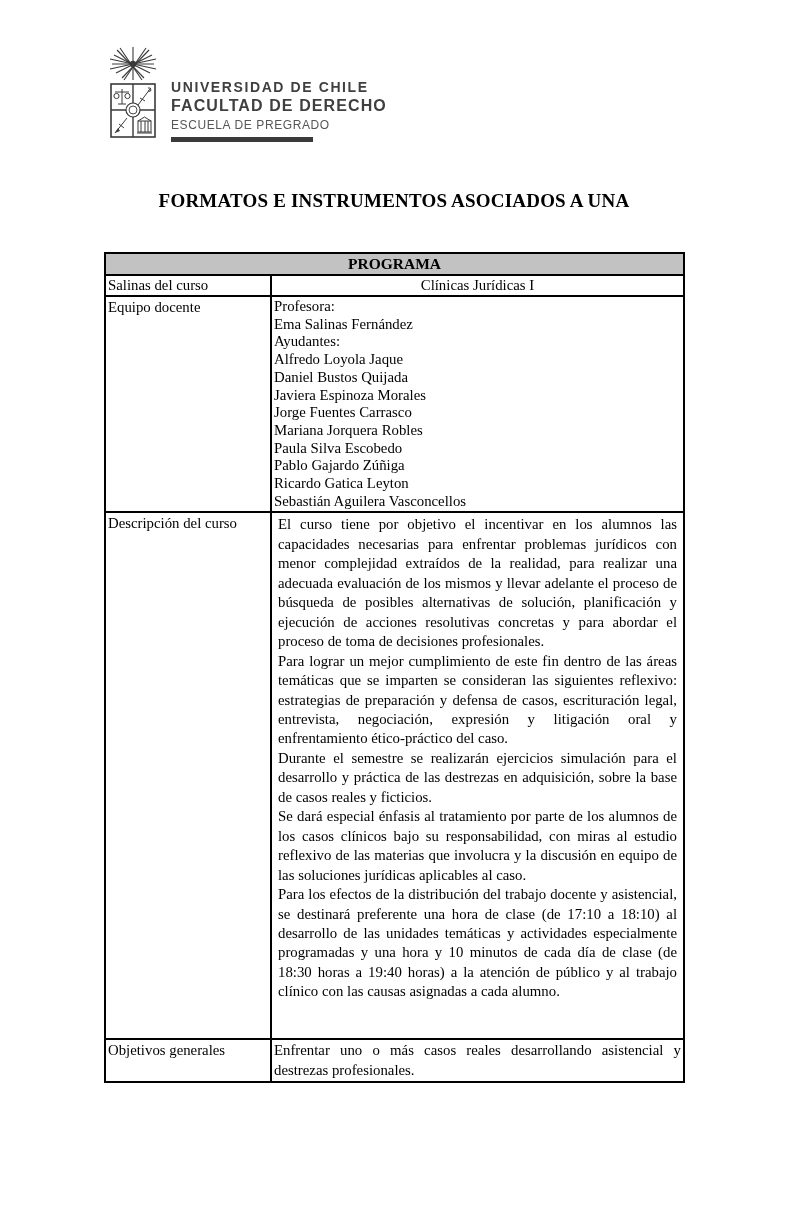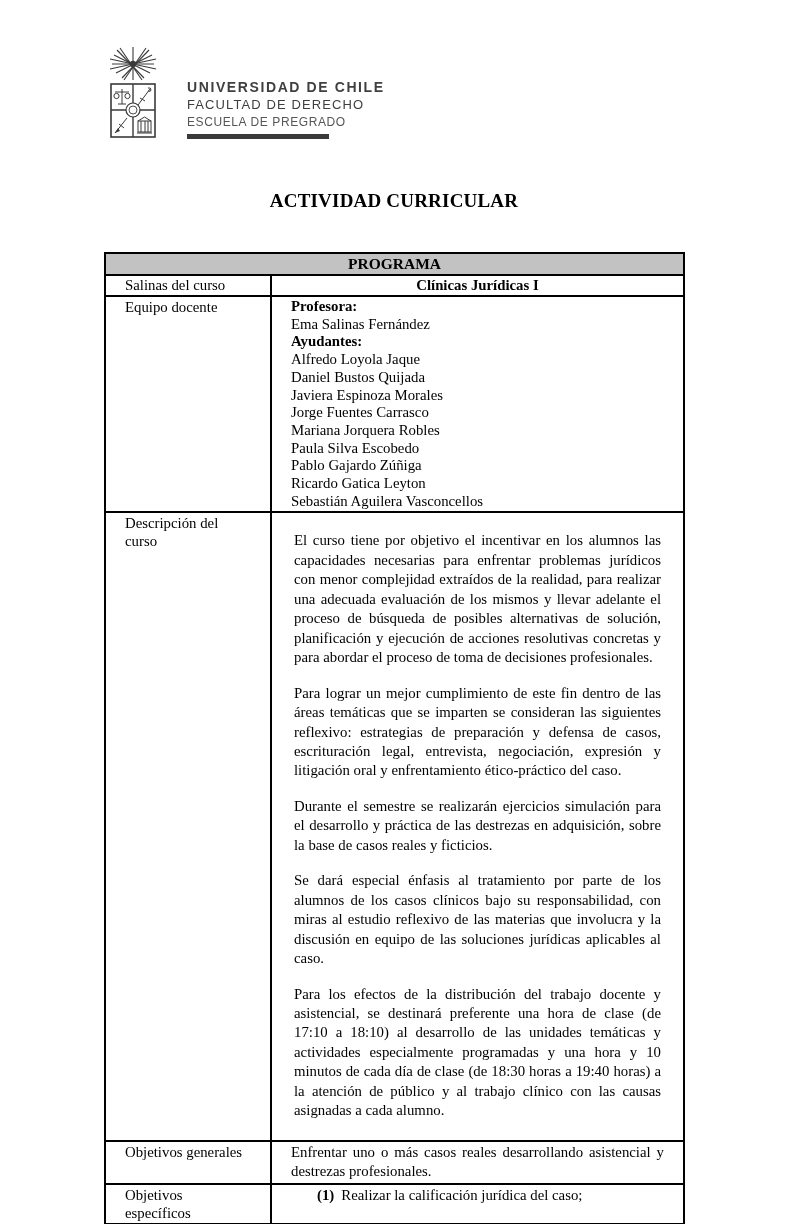--- a/index.html
+++ b/index.html
@@ -24,35 +24,35 @@
     top: 46px;
     display: flex;
     align-items: flex-start;
   }
   .crest {
     width: 58px;
     height: 98px;
     flex: 0 0 auto;
   }
   .logo-text {
-    margin-left: 25px;
+    margin-left: 9px;
     padding-top: 33px;
     font-family: "Liberation Sans", sans-serif;
     color: #3f3f3f;
   }
   .logo-line1 {
     font-size: 14px;
     letter-spacing: 1.6px;
     font-weight: 600;
     white-space: nowrap;
   }
   .logo-line2 {
-    font-size: 13px;
+    font-size: 16px;
     letter-spacing: 1.1px;
-    font-weight: 400;
+    font-weight: 700;
     margin-top: 2px;
     white-space: nowrap;
   }
   .logo-line3 {
     font-size: 12px;
     letter-spacing: 0.6px;
     font-weight: 400;
     color: #565656;
     margin-top: 3px;
     white-space: nowrap;
@@ -83,37 +83,37 @@
     left: 104px;
     top: 252px;
     width: 579px;
     border-collapse: collapse;
     table-layout: fixed;
     font-size: 14.8px;
   }
   table.program td {
     border: 2px solid #000;
     vertical-align: top;
-    padding: 1px 19px;
+    padding: 1px 2px;
   }
   td.tbl-header {
     background: #c2c2c2;
     text-align: center;
     font-weight: bold;
     font-size: 15.5px;
     padding: 1px 2px;
   }
   col.c1 { width: 166px; }
   col.c2 { width: 413px; }
   .center { text-align: center; }
-  .bold { font-weight: bold; }
+  .bold { font-weight: normal; }
   .team-line { line-height: 17.7px; }
   .desc-cell { padding: 2px 6px 3px 6px !important; }
   .desc-cell p {
-    margin: 16px;
+    margin: 0;
     text-align: justify;
     line-height: 19.45px;
   }
   .desc-min { min-height: 520px; }
   .gen-obj {
     text-align: justify;
     line-height: 19.5px;
     display: block;
   }
   .spec-obj {
@@ -184,21 +184,21 @@
   </svg>
   <div class="logo-text">
     <div class="logo-line1">UNIVERSIDAD DE CHILE</div>
     <div class="logo-line2">FACULTAD DE DERECHO</div>
     <div class="logo-line3">ESCUELA DE PREGRADO</div>
     <div class="logo-bar"></div>
   </div>
 </div>
 
 <div class="doc-title">
-  <div>ACTIVIDAD CURRICULAR</div>
+  <div>FORMATOS E INSTRUMENTOS ASOCIADOS A UNA</div>
 </div>
 
 <table class="program">
   <colgroup>
       <col class="c1">
       <col class="c2">
     </colgroup>
 
   <tbody>
       <tr>
@@ -242,20 +242,14 @@
     </td>
   </tr>
 
   <tr>
     <td class="label-cell">Objetivos generales</td>
     <td>
       <span class="gen-obj">Enfrentar uno o más casos reales desarrollando asistencial y destrezas profesionales.</span>
     </td>
   </tr>
 
-  <tr>
-    <td class="label-cell">Objetivos específicos</td>
-    <td>
-      <span class="spec-obj"><span class="spec-num">(1)</span><span>Realizar la calificación jurídica del caso;</span></span>
-    </td>
-  </tr>
 </tbody>
   </table>
 
 </body></html>

